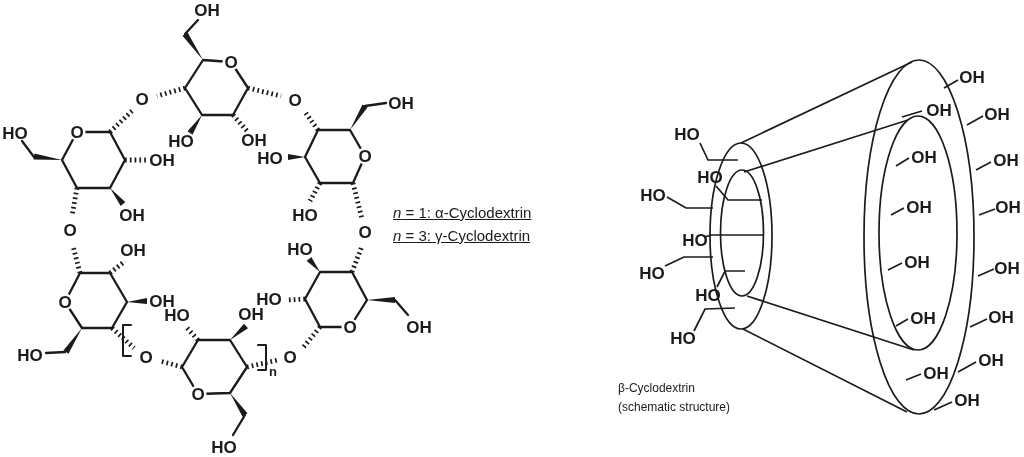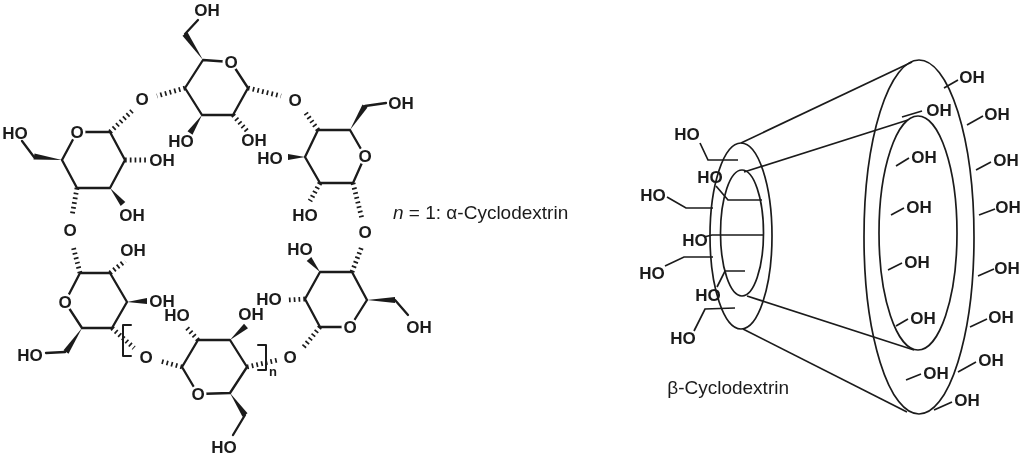--- a/index.html
+++ b/index.html
@@ -7,25 +7,25 @@
        font-family:"Liberation Sans",sans-serif;color:#1b1b1b;}
   .canvas{position:absolute;left:0;top:0;width:1024px;height:457px;background:#fff;}
   svg{position:absolute;left:0;top:0;}
   .bond{stroke:#1b1b1b;stroke-width:2.3;fill:none;stroke-linejoin:round;stroke-linecap:round;}
   .hash{stroke:#1b1b1b;stroke-width:4.8;fill:none;stroke-dasharray:1.7 3.1;stroke-linecap:butt;}
   .wedge{fill:#1b1b1b;stroke:none;}
   .thin{stroke:#1b1b1b;stroke-width:1.7;fill:none;}
   .halo{fill:#ffffff;stroke:none;}
   .atom{font-size:17px;font-weight:bold;fill:#1b1b1b;text-anchor:middle;}
   .sub{font-size:13px;font-weight:bold;fill:#1b1b1b;text-anchor:middle;}
-  .legend{position:absolute;left:393px;top:201px;font-size:19px;line-height:23px;
-          color:#1b1b1b;white-space:nowrap;}
+  .legend{position:absolute;left:393px;top:201px;font-size:15px;line-height:23px;
+          color:#1b1b1b;white-space:nowrap;text-decoration:underline;}
   .legend i{font-style:italic;}
-  .caption{position:absolute;left:581px;top:379px;width:208px;text-align:right;
-           font-size:19px;line-height:18.5px;color:#1b1b1b;}
+  .caption{position:absolute;left:618px;top:379px;width:208px;text-align:left;
+           font-size:12px;line-height:18.5px;color:#1b1b1b;}
 </style>
 </head>
 <body>
 
 <div class="canvas">
 
 <svg width="1024" height="457" viewBox="0 0 1024 457">
 
   <g>
 
@@ -211,19 +211,21 @@
       <text class="atom" x="1007" y="274">OH</text>
       <text class="atom" x="1001" y="323">OH</text>
       <text class="atom" x="991" y="366">OH</text>
       <text class="atom" x="967" y="406">OH</text>
     </g>
   </g>
 </svg>
 
   <div class="legend">
     <div><i>n</i><span> = 1: α-Cyclodextrin</span></div>
+    <div><i>n</i><span> = 3: γ-Cyclodextrin</span></div>
   </div>
 
   <div class="caption">
     <div>β-Cyclodextrin</div>
+    <div>(schematic structure)</div>
   </div>
 
 </div>
 
 </body></html>

